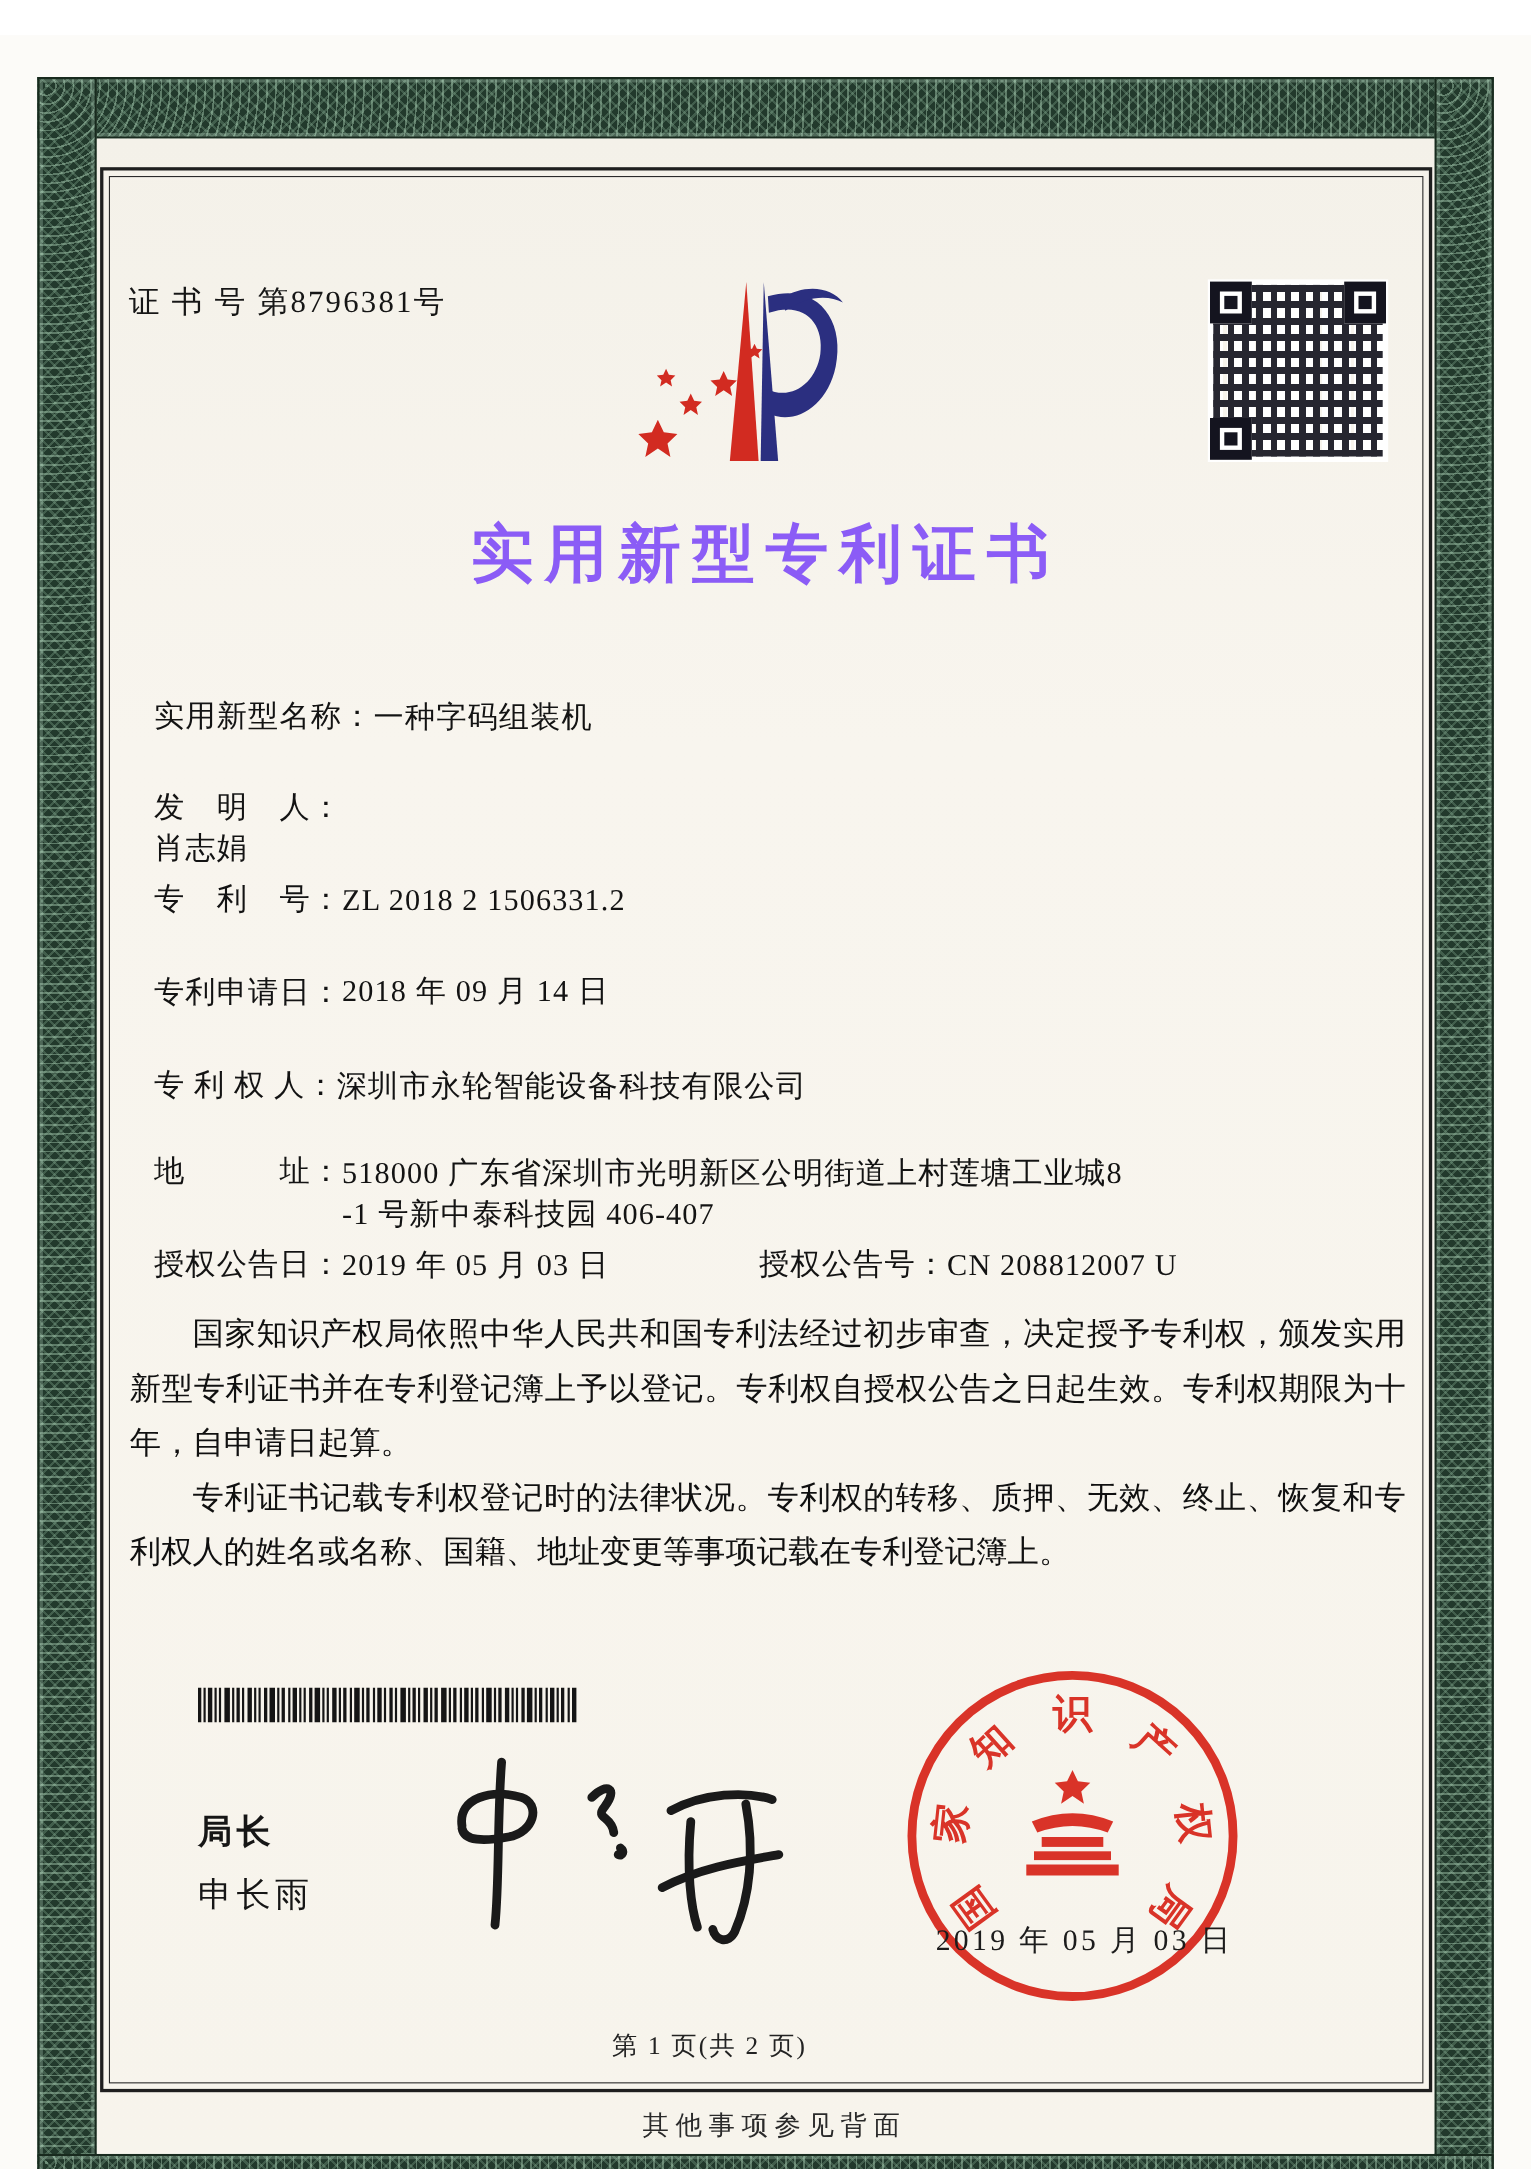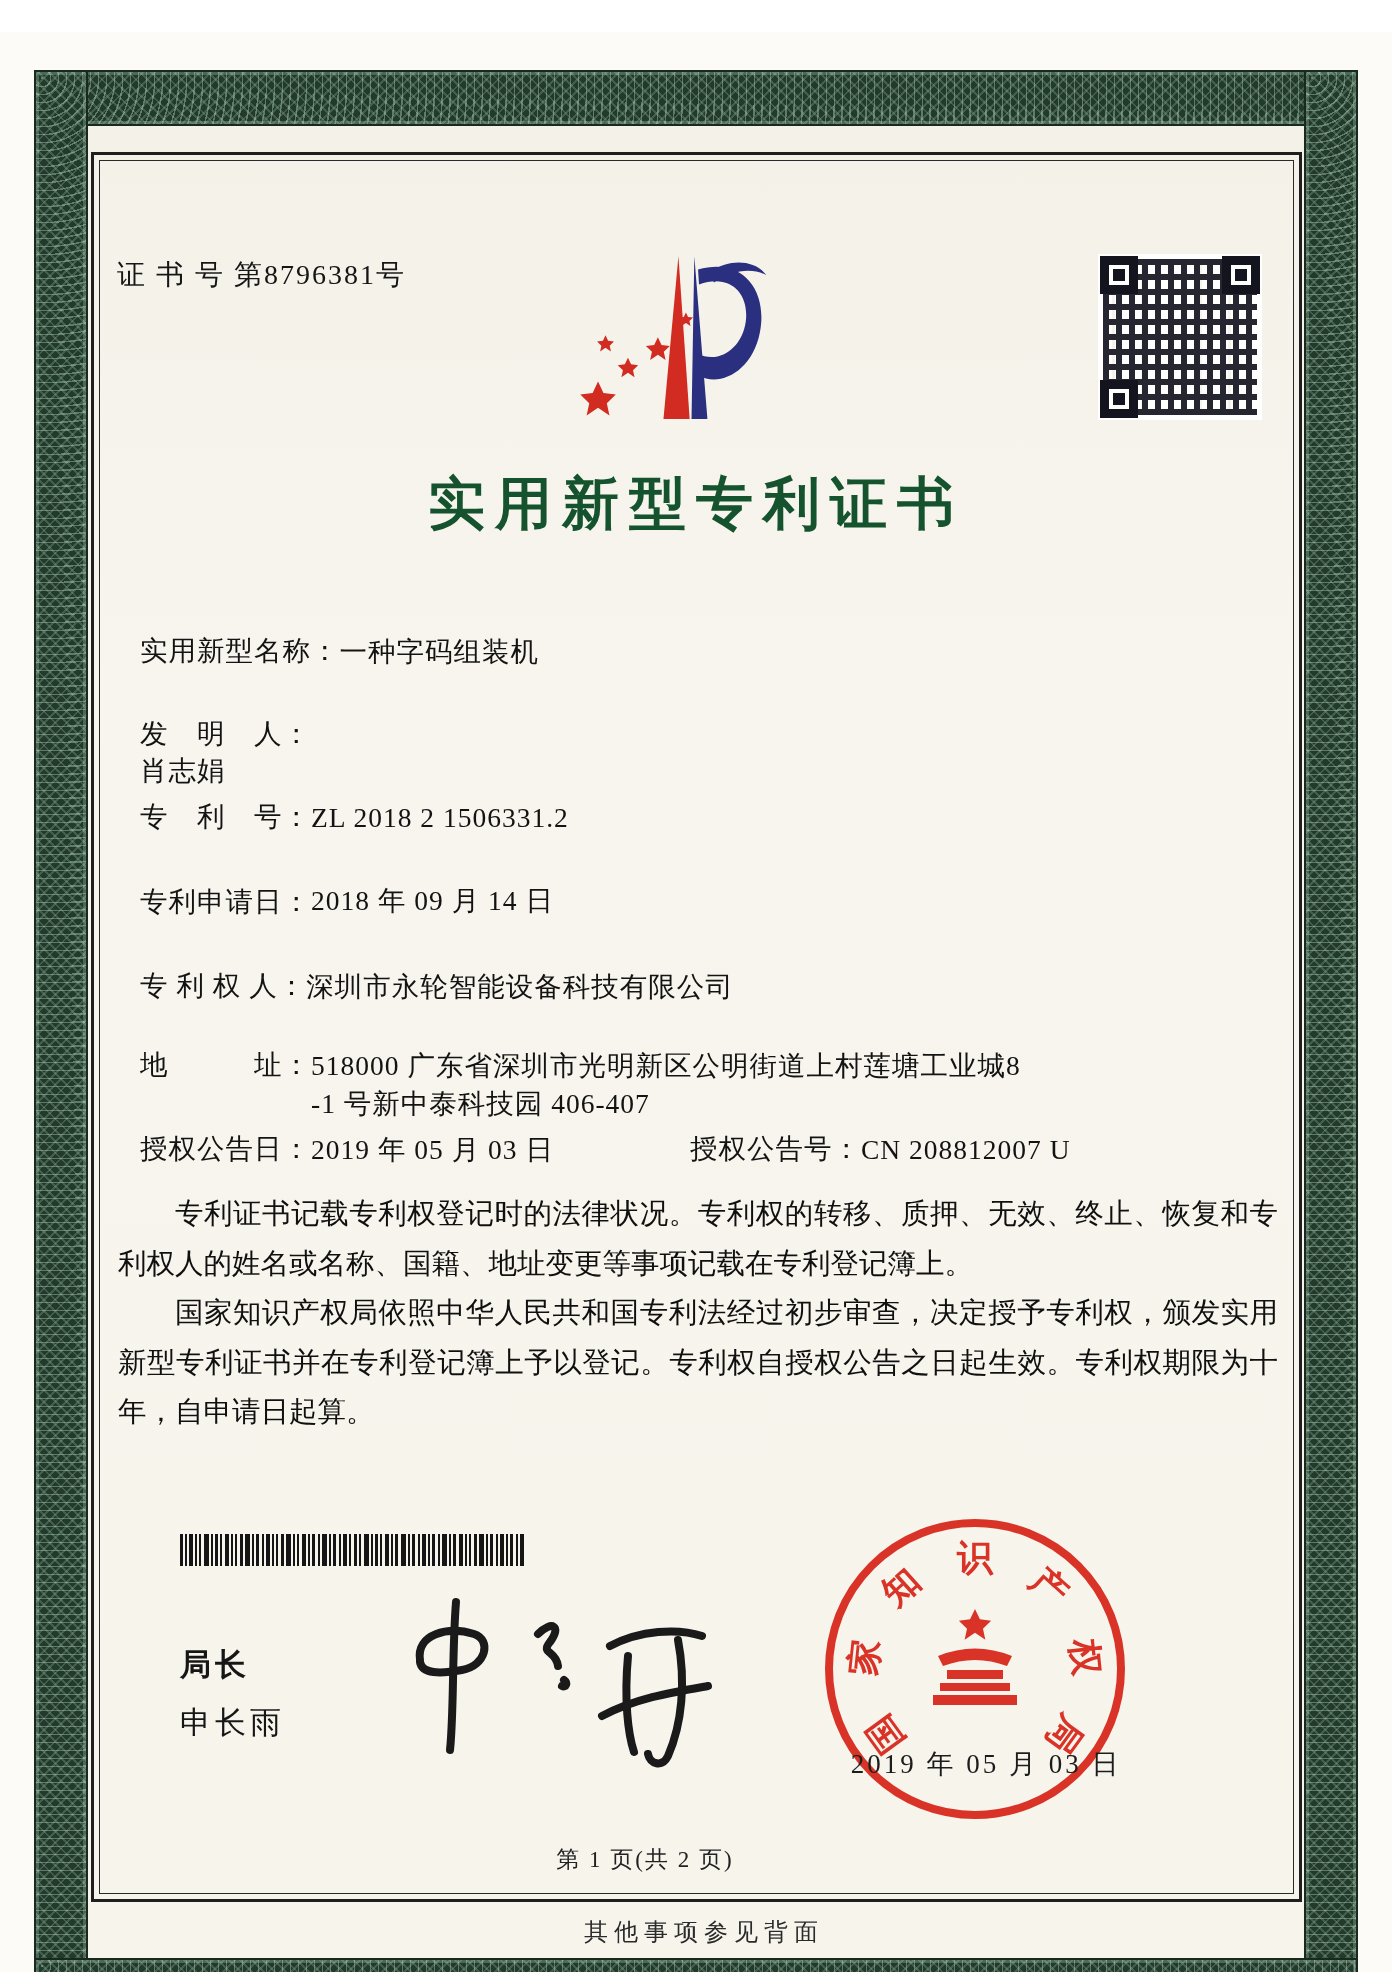--- a/index.html
+++ b/index.html
@@ -34,21 +34,21 @@
   #qr{position:absolute;left:1098px;top:222px;width:164px;height:166px;background:#fff;}
   #qr .tex{position:absolute;inset:5px;opacity:.92;
     background-image:
       repeating-linear-gradient(90deg,#14141f 0 6px,transparent 6px 13px),
       repeating-linear-gradient(0deg,#14141f 0 6px,transparent 6px 15px),
       repeating-linear-gradient(90deg,transparent 0 9px,#f7f4ec 9px 12px,transparent 12px 29px);}
   .qrf{position:absolute;width:38px;height:38px;border:9px solid #14141f;background:#fff;box-sizing:border-box;}
   .qrf::after{content:"";position:absolute;inset:4px;background:#14141f;}
   #qr .tl{left:2px;top:2px;} #qr .tr{right:2px;top:2px;} #qr .bl{left:2px;bottom:2px;}
   #title{position:absolute;left:0;right:0;top:434px;text-align:center;
-    font-size:57px;font-weight:700;letter-spacing:10px;color:#14532d;}
+    font-size:57px;font-weight:700;letter-spacing:10px;color:#8b5cf6;}
   
   .frow{position:absolute;left:140px;font-size:27.5px;letter-spacing:1px;color:#131313;display:flex;}
   .frow .lbl{white-space:pre;flex:none;}
   .frow .val{white-space:pre-line;max-width:1000px;line-height:1.38;}
   #row-name{top:601px;} #row-inventor{top:684px;flex-direction:column;} #row-patentno{top:767px;text-align:center;}
   #row-filing{top:850px;align-items:flex-end;} #row-patentee{top:936px;} #row-address{top:1015px;}
   #row-grant{top:1099px;}
   #grant-no-pair{position:absolute;left:550px;top:0;display:flex;}
   #row-grant{width:1140px;}
   
@@ -134,22 +134,22 @@
   <div class="frow" id="row-grant">
     <span class="lbl">授权公告日：</span>
     <span class="val">2019 年 05 月 03 日</span>
     <span id="grant-no-pair">
       <span class="lbl">授权公告号：</span>
       <span class="val">CN 208812007 U</span>
     </span>
   </div>
 
   <div id="body-text">
+    <p>国家知识产权局依照中华人民共和国专利法经过初步审查，决定授予专利权，颁发实用新型专利证书并在专利登记簿上予以登记。专利权自授权公告之日起生效。专利权期限为十年，自申请日起算。</p>
     <p>专利证书记载专利权登记时的法律状况。专利权的转移、质押、无效、终止、恢复和专利权人的姓名或名称、国籍、地址变更等事项记载在专利登记簿上。</p>
-    <p>国家知识产权局依照中华人民共和国专利法经过初步审查，决定授予专利权，颁发实用新型专利证书并在专利登记簿上予以登记。专利权自授权公告之日起生效。专利权期限为十年，自申请日起算。</p>
   </div>
 
   <svg id="barcode" width="345" height="32" viewBox="0 0 345 32">
     <path fill="#151515" d="M0 0h3v32H0z M5 0h2v32H5z M9 0h4v32H9z M15 0h2v32h-2z M19 0h2v32h-2z M24 0h5v32h-5z M31 0h2v32h-2z M35 0h3v32h-3z M40 0h2v32h-2z M45 0h4v32h-4z M51 0h2v32h-2z M55 0h2v32h-2z M60 0h3v32h-3z M65 0h5v32h-5z M72 0h2v32h-2z M76 0h3v32h-3z M82 0h2v32h-2z M86 0h4v32h-4z M92 0h2v32h-2z M96 0h2v32h-2z M101 0h3v32h-3z M106 0h5v32h-5z M113 0h2v32h-2z M117 0h2v32h-2z M122 0h4v32h-4z M128 0h2v32h-2z M132 0h3v32h-3z M138 0h2v32h-2z M142 0h5v32h-5z M149 0h2v32h-2z M153 0h3v32h-3z M159 0h2v32h-2z M163 0h4v32h-4z M169 0h2v32h-2z M174 0h3v32h-3z M179 0h2v32h-2z M184 0h5v32h-5z M191 0h2v32h-2z M195 0h3v32h-3z M200 0h2v32h-2z M205 0h4v32h-4z M211 0h2v32h-2z M215 0h3v32h-3z M221 0h5v32h-5z M228 0h2v32h-2z M232 0h3v32h-3z M238 0h2v32h-2z M242 0h4v32h-4z M248 0h2v32h-2z M252 0h3v32h-3z M258 0h2v32h-2z M262 0h5v32h-5z M269 0h2v32h-2z M273 0h3v32h-3z M279 0h4v32h-4z M285 0h2v32h-2z M289 0h2v32h-2z M294 0h3v32h-3z M299 0h5v32h-5z M306 0h2v32h-2z M310 0h3v32h-3z M316 0h2v32h-2z M320 0h4v32h-4z M326 0h2v32h-2z M330 0h3v32h-3z M336 0h2v32h-2z M340 0h4v32h-4z"></path>
   </svg>
 
   <div id="director-title">局长</div>
   <div id="director-name">申长雨</div>
 
   <svg id="signature" width="360" height="190" viewBox="0 0 360 190">

